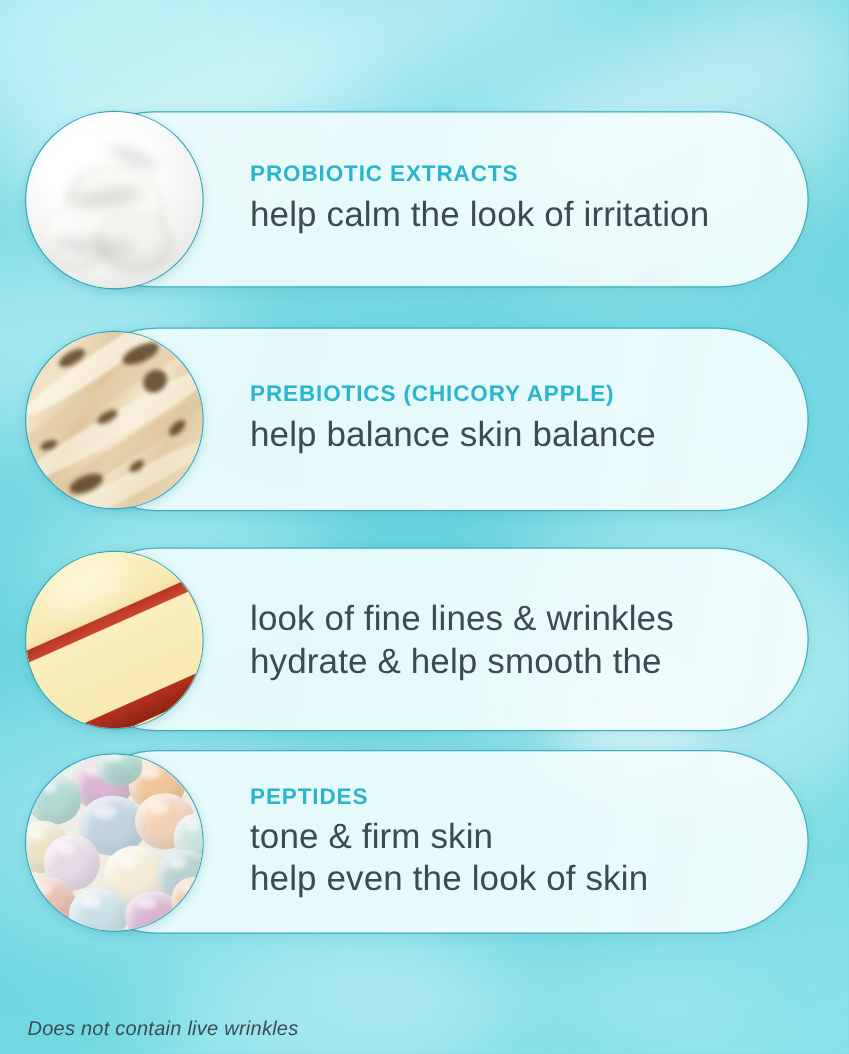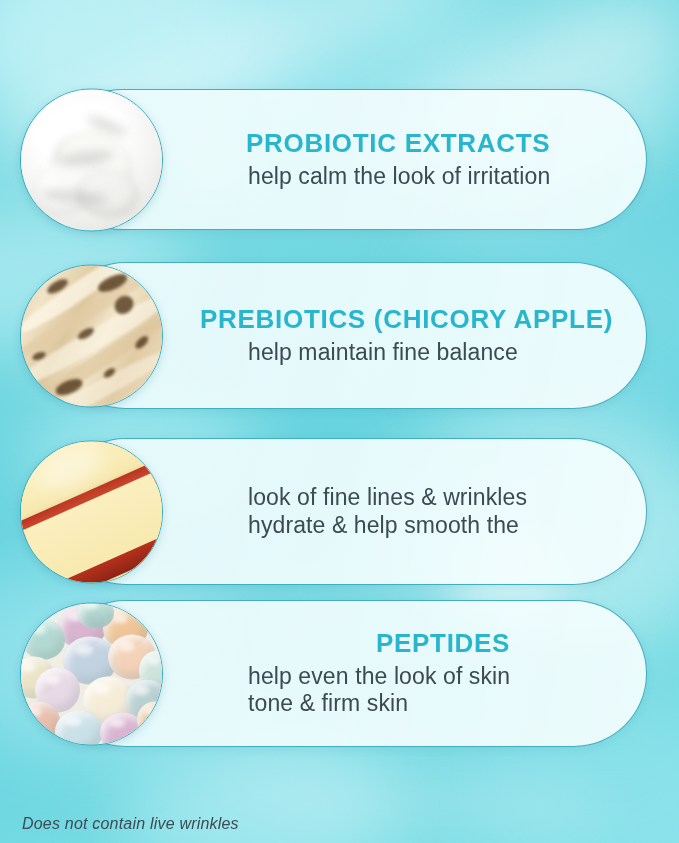--- a/index.html
+++ b/index.html
@@ -63,34 +63,32 @@
   }
   .thumb-art{position:absolute;inset:0;}
 
   .text-col{
     margin-left:147px;
     padding-right:24px;
   }
   .card-title{
     color:#29b6cd;
     font-weight:bold;
-    font-size:26px;
+    font-size:18px;
     letter-spacing:.7px;
     line-height:1.1;
     margin:0 0 5px 0;
     white-space:nowrap;
-    text-align:right;
   }
   .card-line{
     color:#3c4a52;
-    font-size:23px;
+    font-size:28px;
     line-height:1.2;
     letter-spacing:.1px;
     white-space:nowrap;
-    margin-left:48px;
   }
 
   
   
   .art-cream{
     background:radial-gradient(circle at 42% 34%, #ffffff 0%, #fdfdfd 38%, #f2f2f0 62%, #e3e3e0 86%, #d8d8d4 100%);
   }
   .art-cream .sw{position:absolute;border-radius:50%;filter:blur(3px);}
   .art-cream .sw1{left:8%;top:10%;width:66%;height:40%;background:rgba(255,255,255,.95);transform:rotate(-12deg);}
   .art-cream .sw2{left:22%;top:30%;width:58%;height:46%;background:rgba(248,248,245,.9);transform:rotate(16deg);
@@ -231,21 +229,21 @@
           <div class="soil d3"></div>
         <div class="soil d4"></div>
           <div class="soil d5"></div>
           <div class="soil d6"></div>
         <div class="soil d7"></div>
           <div class="soil d8"></div>
       </div>
     </div>
     <div class="text-col">
       <div class="card-title">PREBIOTICS (CHICORY APPLE)</div>
-      <div class="card-line">help maintain fine balance</div>
+      <div class="card-line">help balance skin balance</div>
     </div>
   </div>
 </div>
 
 <div class="card" style="top:438px;height:145px;">
   <div class="card-inner">
     <div class="thumb-slot">
       <div class="thumb-art art-apple">
         <div class="flesh-top"></div>
         <div class="peel"></div>
@@ -277,19 +275,19 @@
           <div class="bead" style="left: 74%; top: 54%; width: 30%; height: 30%; background: rgba(176, 202, 206, 0.85);"></div>
           <div class="bead" style="left: -2%; top: 70%; width: 30%; height: 28%; background: rgba(232, 180, 160, 0.8);"></div>
           <div class="bead" style="left: 24%; top: 76%; width: 34%; height: 30%; background: rgba(196, 222, 232, 0.85);"></div>
           <div class="bead" style="left: 56%; top: 78%; width: 32%; height: 28%; background: rgba(214, 170, 205, 0.85);"></div>
           <div class="bead" style="left: 82%; top: 70%; width: 26%; height: 26%; background: rgba(240, 190, 140, 0.85);"></div>
           <div class="bead" style="left: 40%; top: -4%; width: 26%; height: 22%; background: rgba(168, 214, 206, 0.85);"></div>
         </div>
     </div>
     <div class="text-col">
       <div class="card-title">PEPTIDES</div>
+      <div class="card-line">tone &amp; firm skin</div>
       <div class="card-line">help even the look of skin</div>
-      <div class="card-line">tone &amp; firm skin</div>
     </div>
   </div>
 </div>
 
 <div class="footnote">Does not contain live wrinkles</div>
 
 </body></html>

